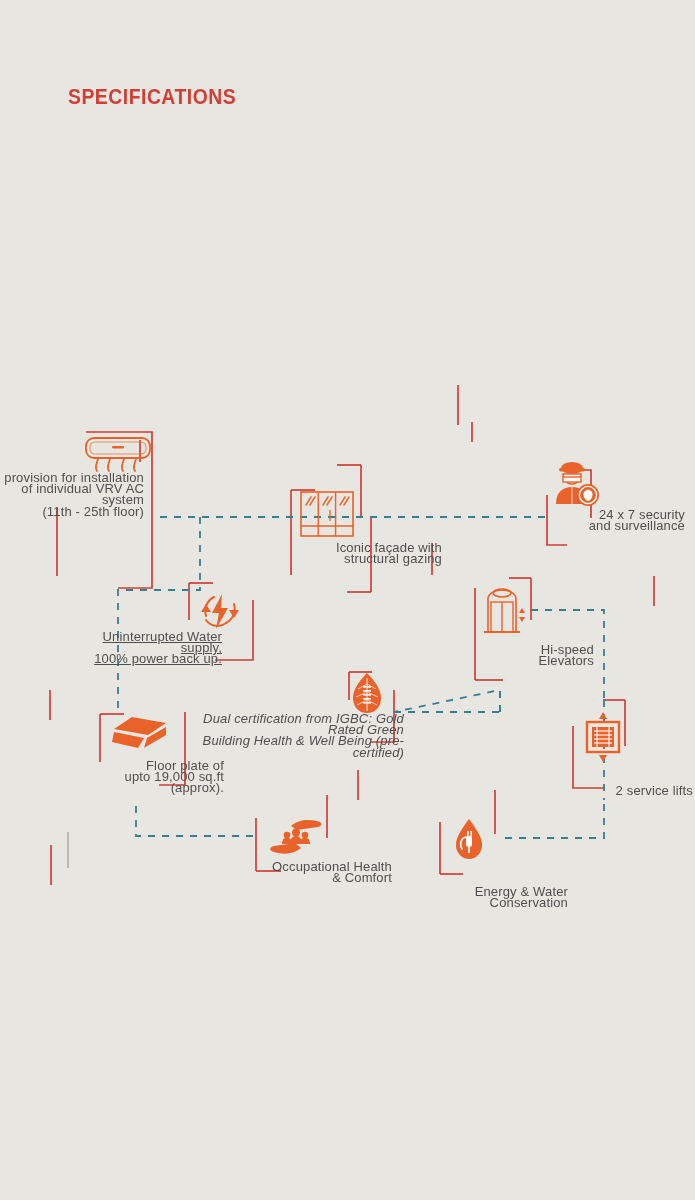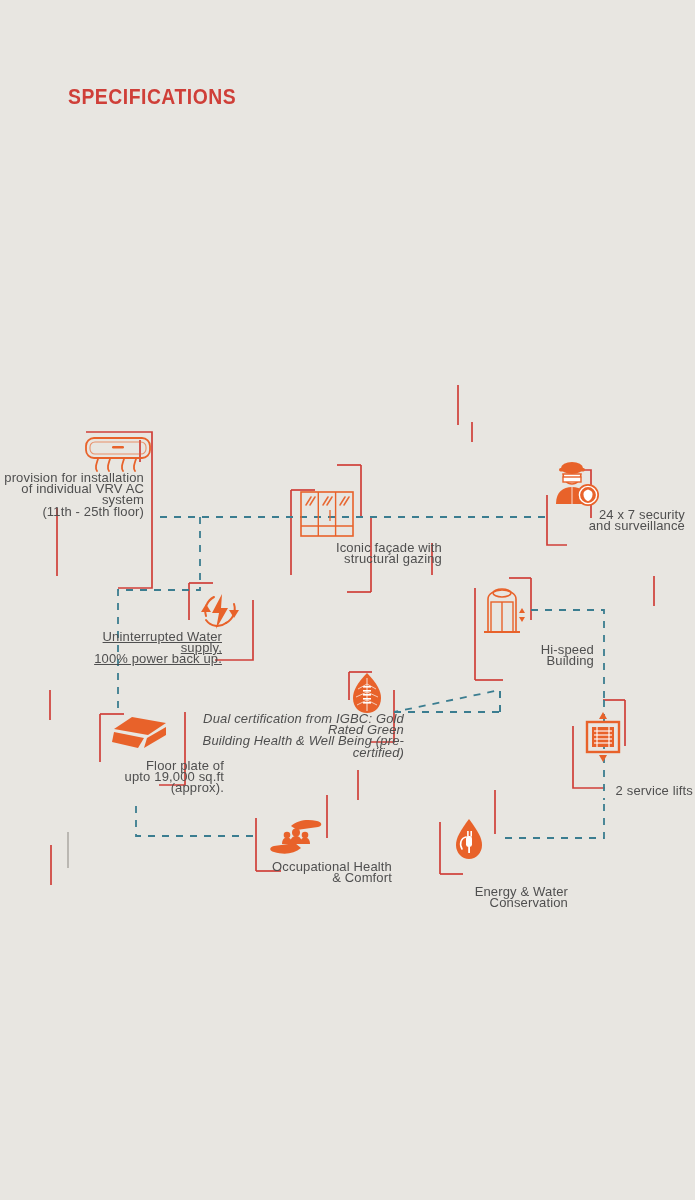--- a/index.html
+++ b/index.html
@@ -202,21 +202,21 @@
         <ellipse cx="22" cy="7" rx="9" ry="4" fill="none" stroke="#e8622a" stroke-width="1.6"></ellipse>
         <path d="M8,46 L8,13 A14,9 0 0 1 36,13 L36,46" fill="none" stroke="#e8622a" stroke-width="1.6"></path>
         <rect x="11" y="16" width="22" height="30" fill="none" stroke="#e8622a" stroke-width="1.4"></rect>
         <line x1="22" y1="16" x2="22" y2="46" stroke="#e8622a" stroke-width="1.4"></line>
         <line x1="4" y1="46" x2="40" y2="46" stroke="#e8622a" stroke-width="1.8"></line>
         <polygon points="42,22 45,27 39,27" fill="#e8622a"></polygon>
         <polygon points="42,36 45,31 39,31" fill="#e8622a"></polygon>
       </svg>
     </div>
     <div class="caption cap-left" style="left:484px;top:644px;width:110px;">Hi-speed
-Building</div>
+Elevators</div>
   </div>
 
   <div class="node">
     <div class="icon" style="left:350px;top:672px;">
       <svg width="34" height="44" viewBox="0 0 34 44">
         <path d="M17,1 C27,11 31,19 31,26 C31,35 25,41 17,41 C9,41 3,35 3,26 C3,19 7,11 17,1 Z" fill="#e8622a"></path>
         <line x1="17" y1="6" x2="17" y2="39" stroke="#f6d9cb" stroke-width="1.1"></line>
         <g fill="#ffffff">
           <rect x="13" y="14" width="8" height="1.6"></rect>
           <rect x="13" y="18" width="8" height="1.6"></rect>

